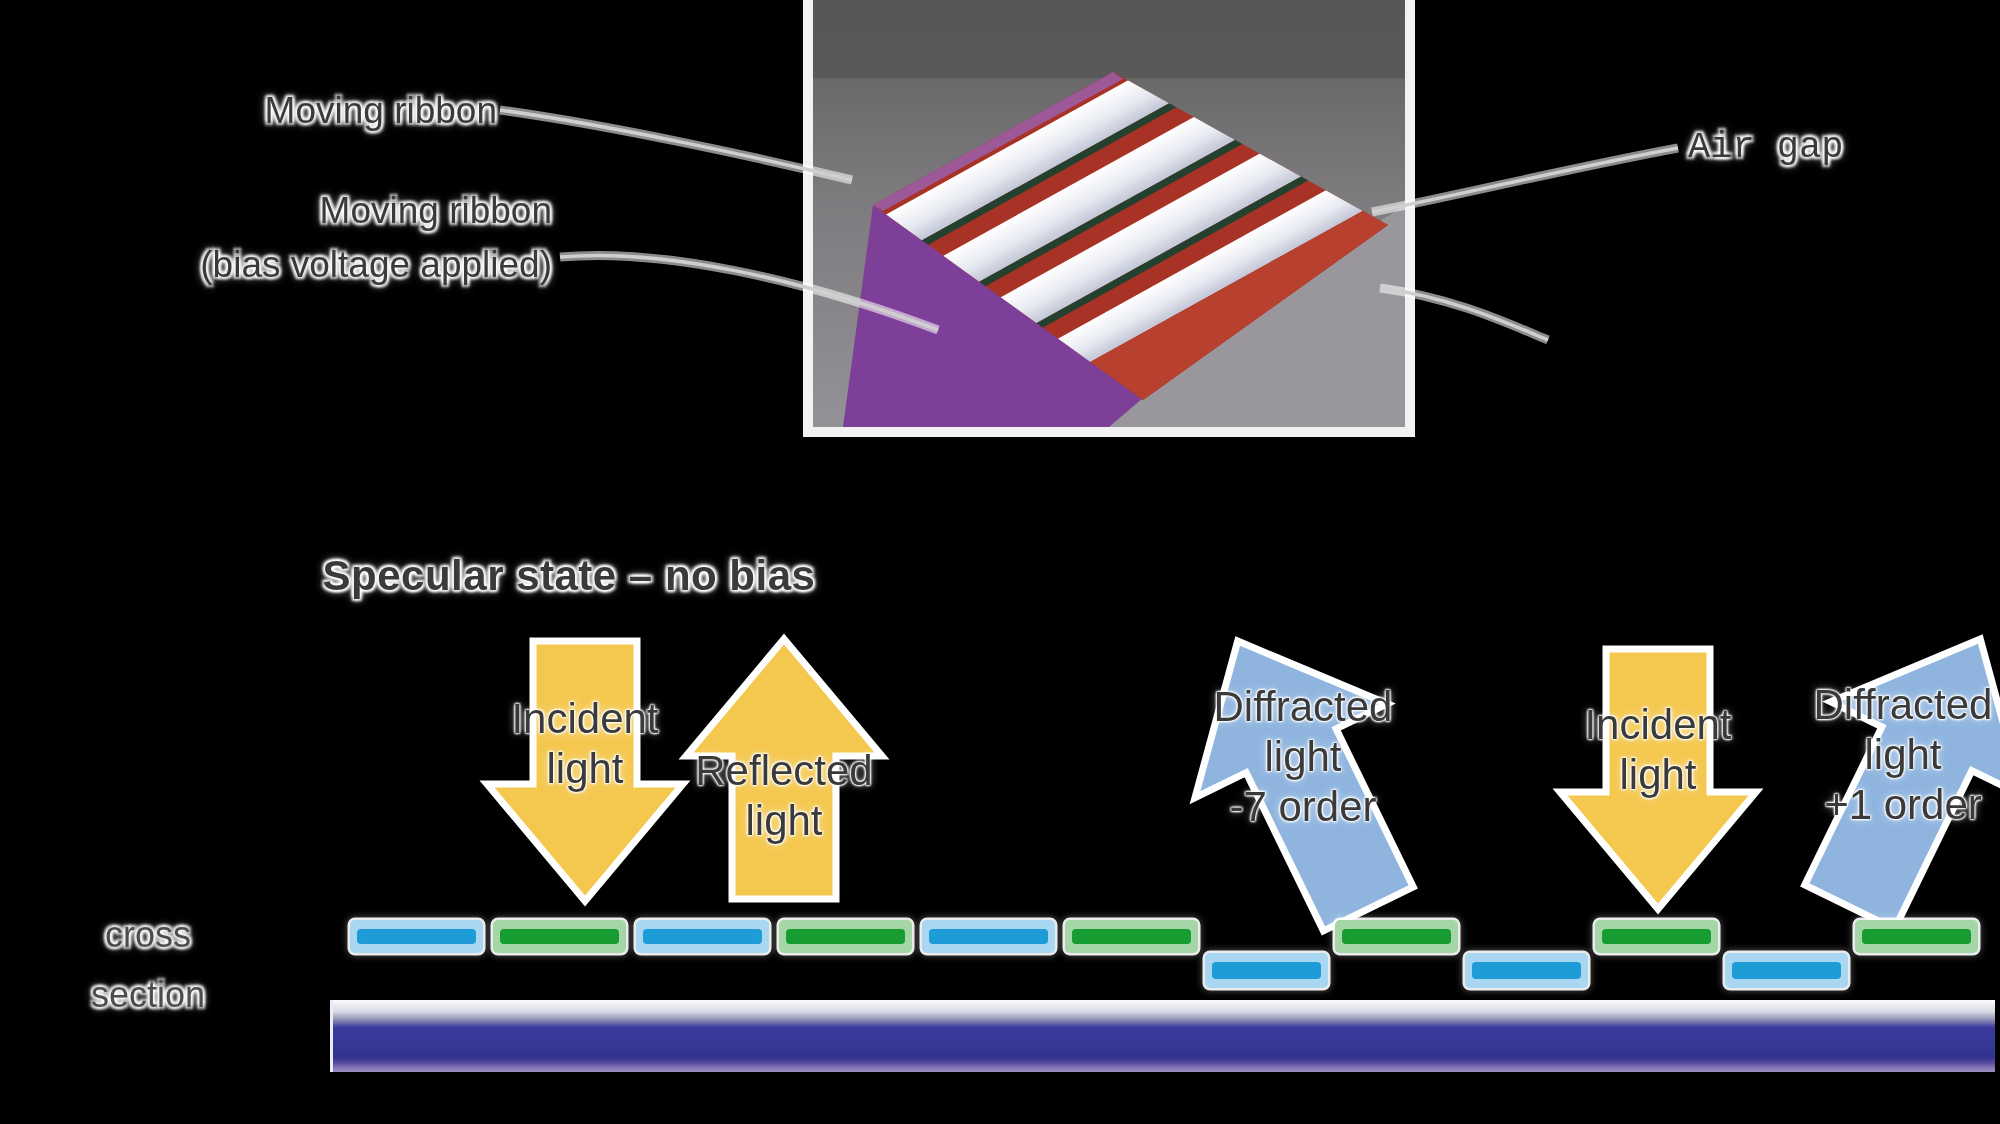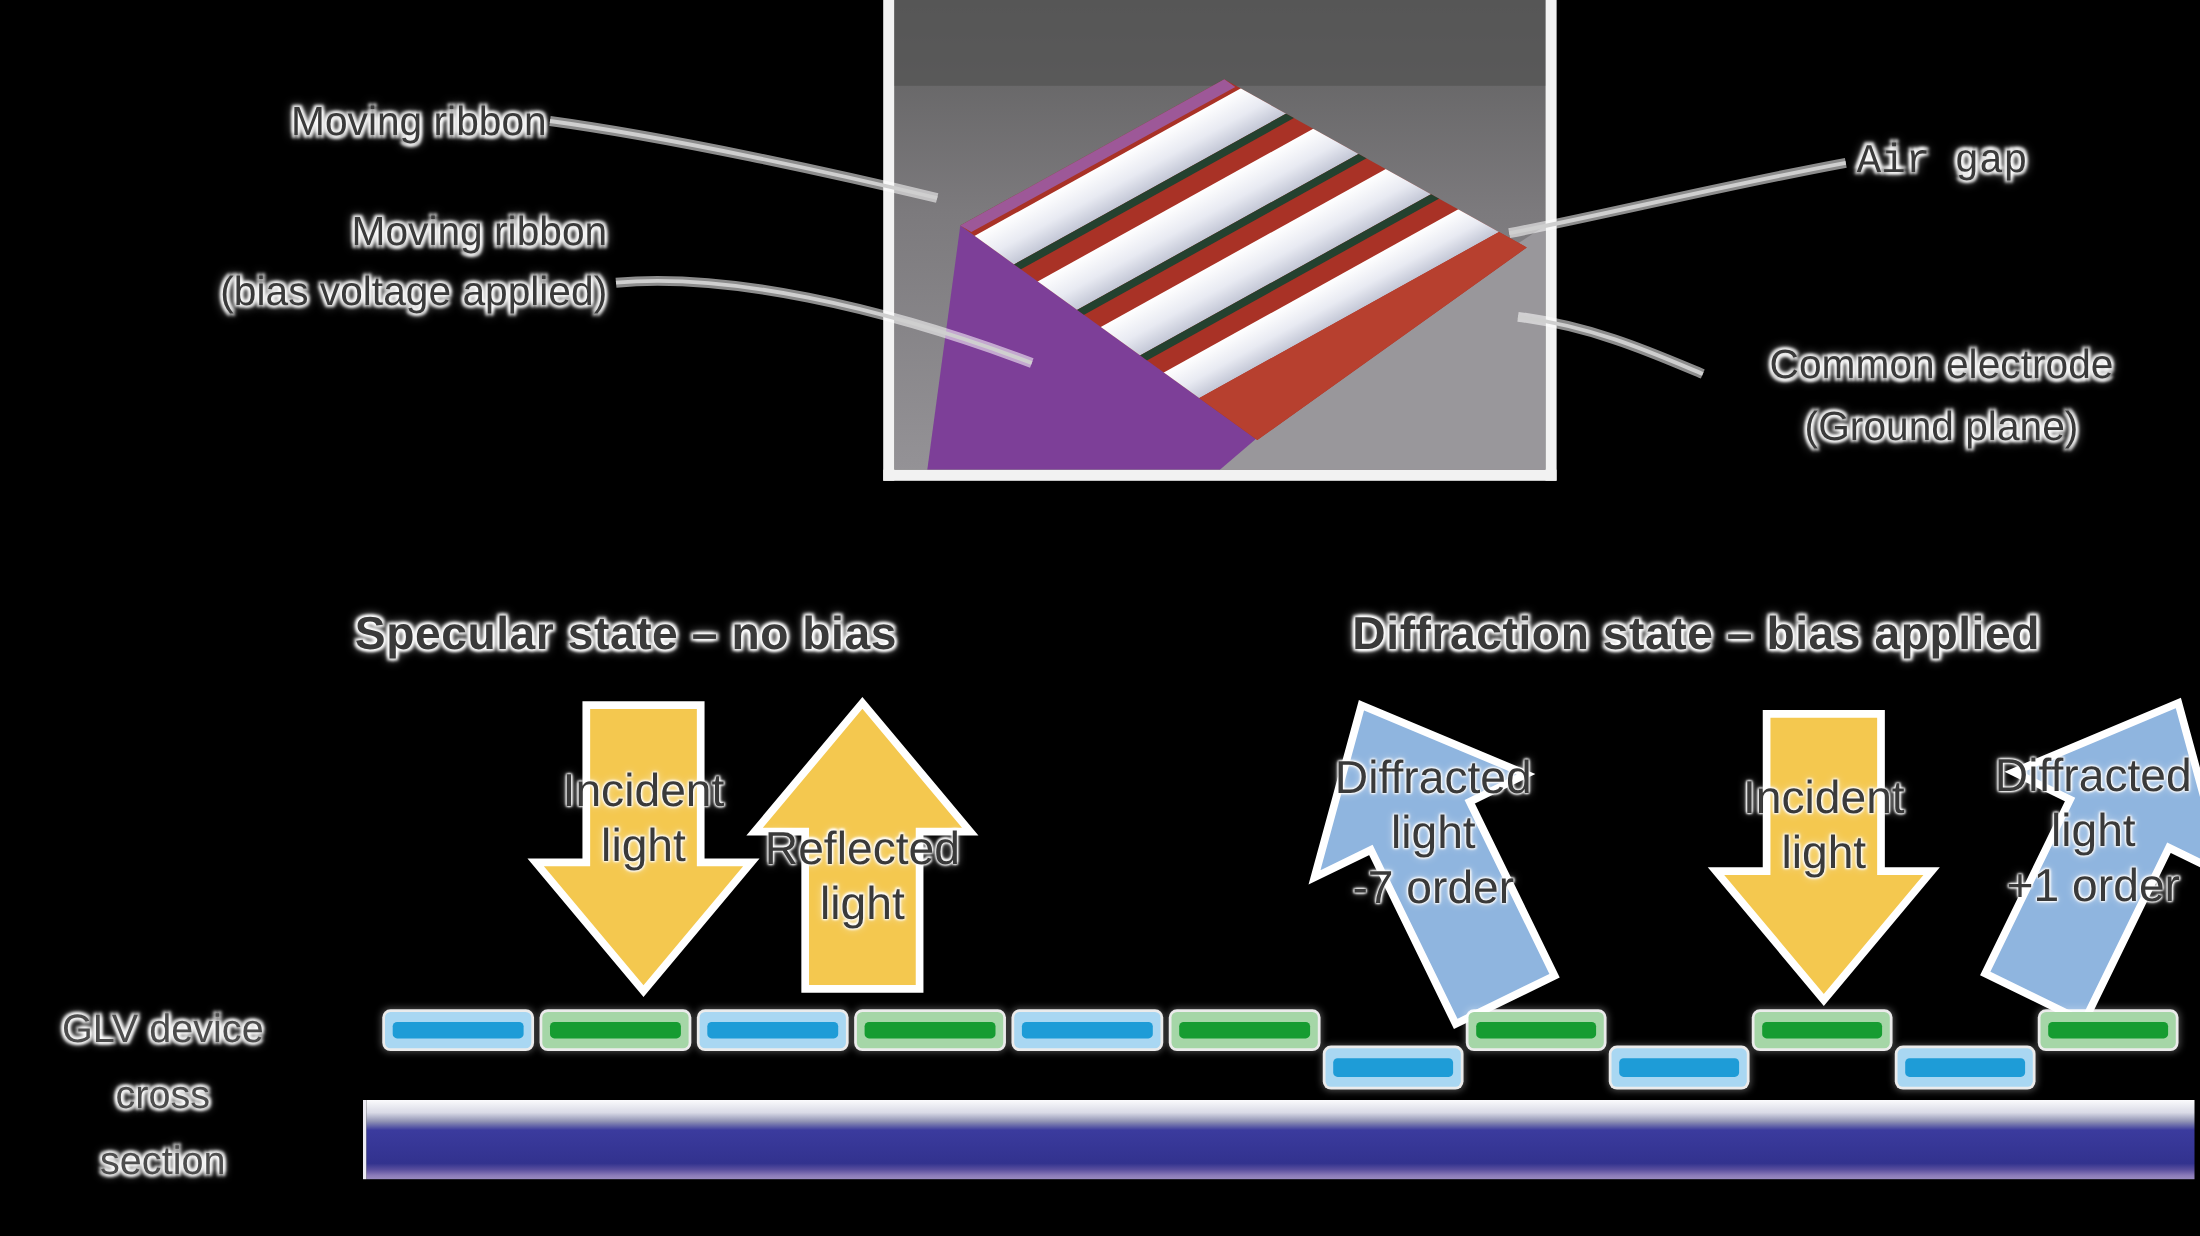--- a/index.html
+++ b/index.html
@@ -112,27 +112,22 @@
 
   <div class="callout halo" style="left:250px;top:84px;width:247px;text-align:right;">Moving ribbon</div>
 
   <div class="callout halo" style="left:152px;top:184px;width:400px;text-align:right;">
     <div>Moving ribbon</div>
     <div>(bias voltage applied)</div>
   </div>
 
   <div class="callout halo" style="left:1688px;top:120px;width:300px;font-family:Liberation Mono, monospace;">Air gap</div>
 
-  <div class="callout halo" style="left:1530px;top:304px;width:470px;text-align:center;line-height:56px;">
-    <div>Common electrode</div>
-    <div>(Ground plane)</div>
-  </div>
 
   <div class="heading halo" style="left:319px;top:552px;width:500px;">Specular state – no bias</div>
-  <div class="heading halo" style="left:1192px;top:552px;width:700px;">Diffraction state – bias applied</div>
 
   <div class="arrow" style="left:480px;top:636px;width:210px;height:270px;">
     <svg width="210" height="270" viewBox="0 0 210 270">
       <polygon points="53,5 157,5 157,148 203,148 105,265 7,148 53,148" fill="#f4c84f" stroke="#ffffff" stroke-width="7"></polygon>
     </svg>
     <div class="arrow-text" style="top:58px;">
       <div>Incident</div>
       <div>light</div>
     </div>
   </div>
@@ -173,21 +168,20 @@
       <polygon points="115,6 222,128 165,128 165,304 65,304 65,128 8,128" fill="#8fb5df" stroke="#ffffff" stroke-width="7"></polygon>
     </svg>
     <div class="arrow-text" style="top:62px;left:-12px;">
       <div>Diffracted</div>
       <div>light</div>
       <div>+1 order</div>
     </div>
   </div>
 
   <div class="glv-label">
-    <div>GLV device</div>
     <div>cross</div>
     <div>section</div>
   </div>
 
   <div id="specular-ribbon-row" class="ribbon-row">
       <div class="seg blue" style="width: 133px;">
         <div class="core"></div>
       </div>
       <div class="seg green" style="width: 133px;">
         <div class="core"></div>

